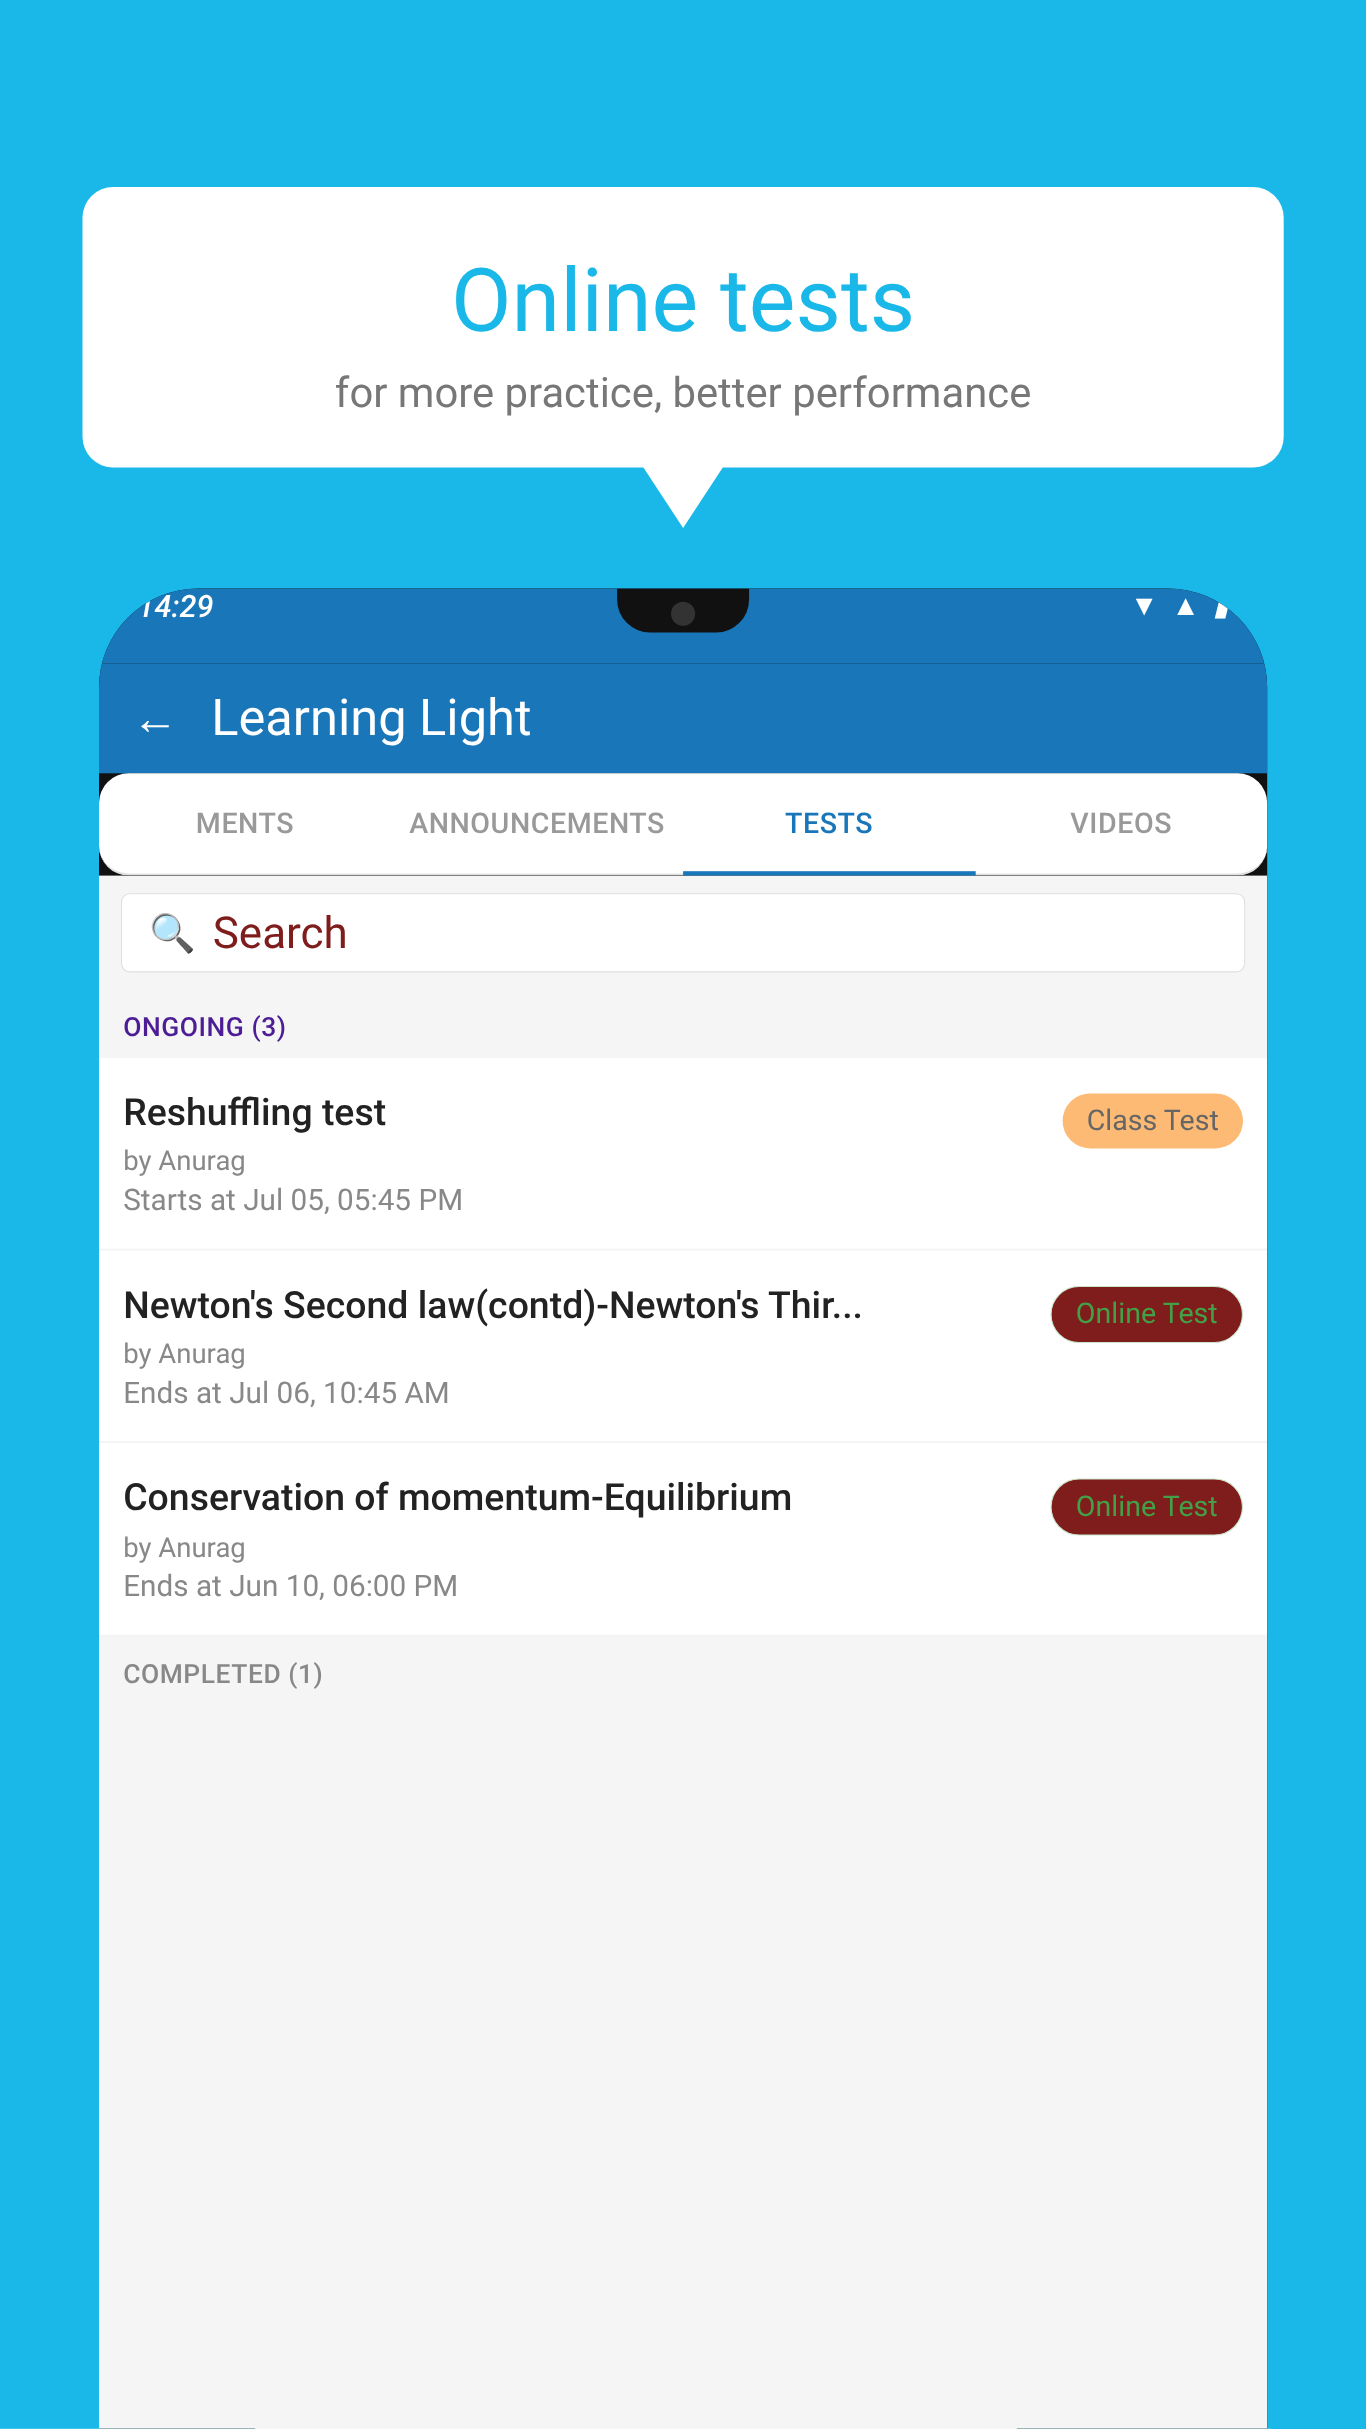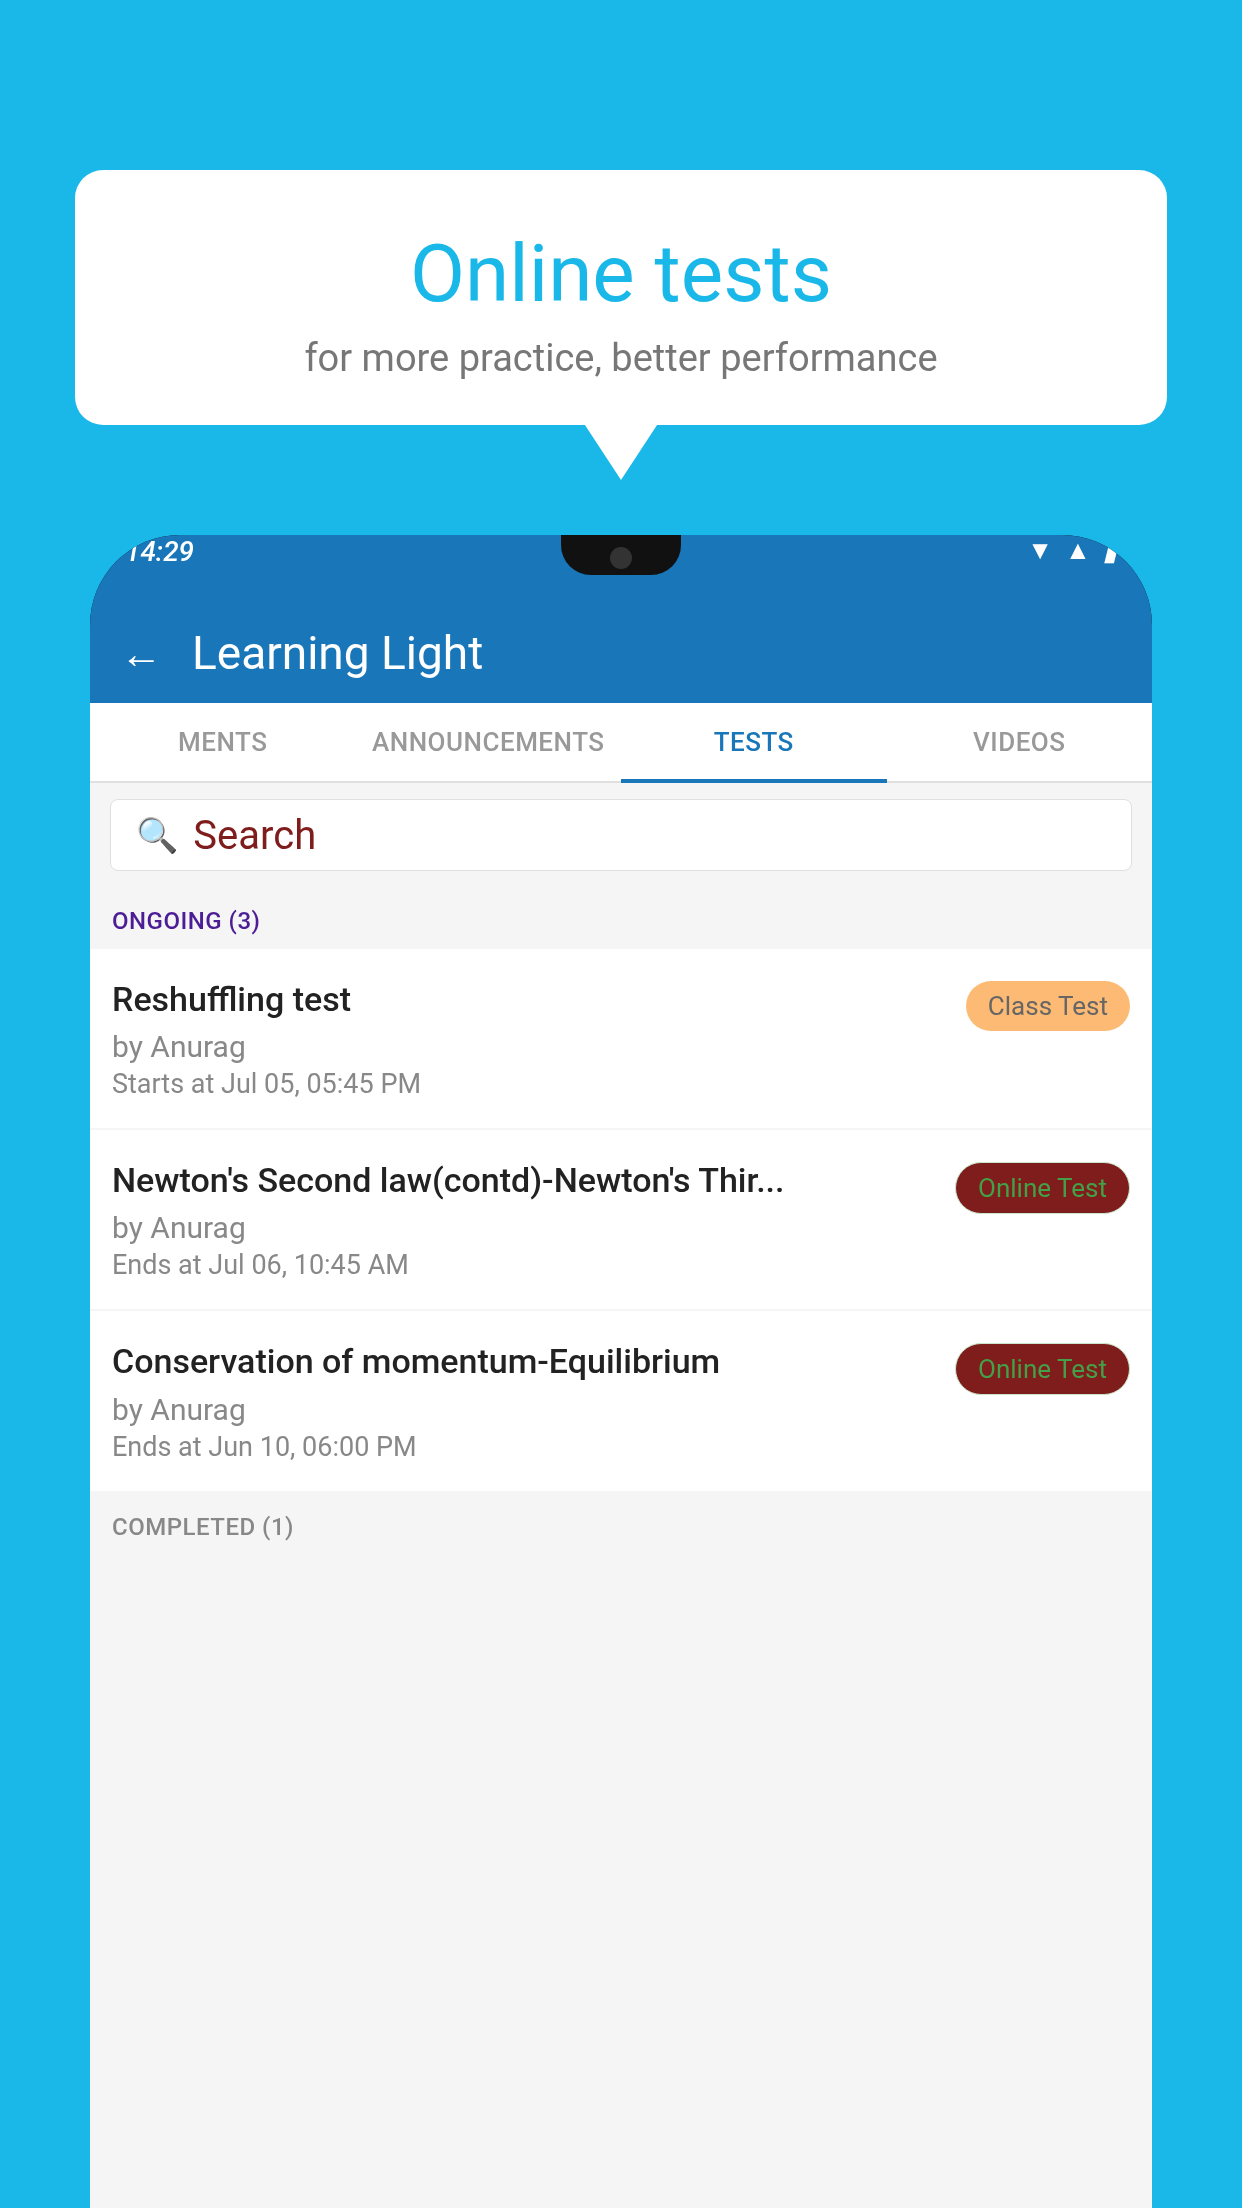--- a/index.html
+++ b/index.html
@@ -125,21 +125,22 @@
       color: white;
       font-size: 46px;
       font-weight: 400;
     }
 
     
     .tabs-bar {
       background: white;
       display: flex;
       border-bottom: 2px solid #e0e0e0;
-      height: 80px;
+      height: 93px;
+      border-radius: 27px;
     }
 
     .tab {
       flex: 1;
       display: flex;
       align-items: center;
       justify-content: center;
       font-size: 26px;
       color: #999;
       font-weight: 500;
@@ -211,21 +212,21 @@
 
     .test-name {
       font-size: 34px;
       color: #222;
       font-weight: 500;
       line-height: 1.3;
       margin-bottom: 8px;
     }
 
     .test-author {
-      font-size: 30px;
+      font-size: 25px;
       color: #888;
       margin-bottom: 4px;
     }
 
     .test-date {
       font-size: 27px;
       color: #888;
     }
 
     .test-badge {

